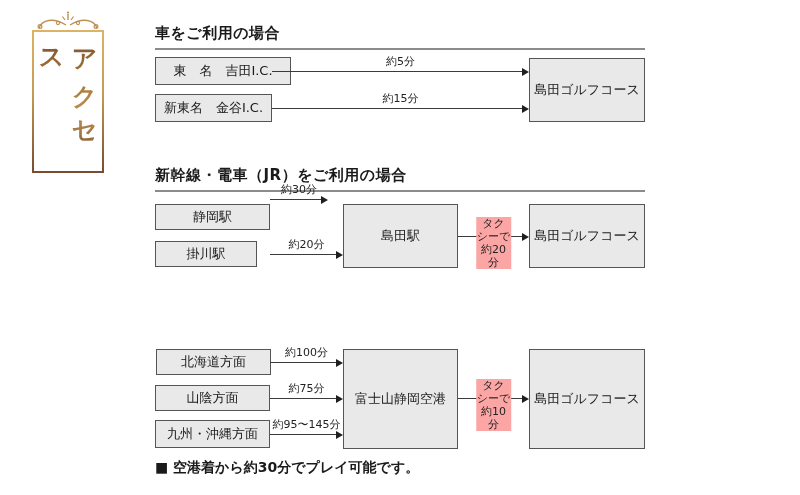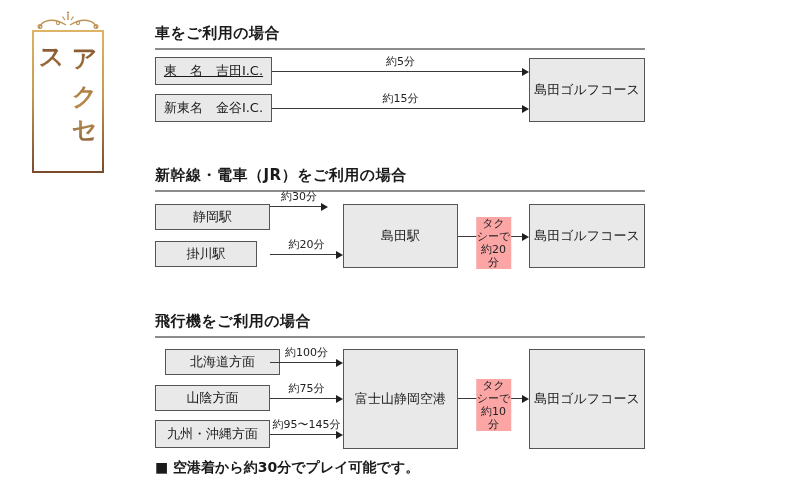--- a/index.html
+++ b/index.html
@@ -72,21 +72,21 @@
     </svg>
     <div class="banner-frame">
       <div class="banner-inner">
         <span class="banner-text">アクセス</span>
       </div>
     </div>
   </div>
 
   <div class="sec-title" style="top:24px;">車をご利用の場合</div>
 
-  <div class="node" style="left:155px;top:57px;width:117px;height:28px;text-decoration:underline;">東　名　吉田I.C.</div>
+  <div class="node" style="left:155px;top:57px;width:136px;height:28px;">東　名　吉田I.C.</div>
   <div class="node" style="left:155px;top:94px;width:117px;height:28px;">新東名　金谷I.C.</div>
   <div class="node" style="left:529px;top:58px;width:116px;height:64px;">島田ゴルフコース</div>
 
   <div class="arrow" style="left:272px;top:52px;width:257px;">
     <span class="alabel">約5分</span>
     <span class="aline"></span>
     <span class="ahead"></span>
   </div>
   <div class="arrow" style="left:272px;top:89px;width:257px;">
     <span class="alabel">約15分</span>
@@ -94,40 +94,39 @@
     <span class="ahead"></span>
   </div>
 
   <div class="sec-title" style="top:166px;">新幹線・電車（JR）をご利用の場合</div>
 
   <div class="node" style="left:155px;top:204px;width:115px;height:26px;">静岡駅</div>
   <div class="node" style="left:155px;top:241px;width:102px;height:26px;">掛川駅</div>
   <div class="node" style="left:343px;top:204px;width:115px;height:64px;text-align:center;">島田駅</div>
   <div class="node" style="left:529px;top:204px;width:116px;height:64px;">島田ゴルフコース</div>
 
-  <div class="arrow" style="left:270px;top:187px;width:58px;">
+  <div class="arrow" style="left:270px;top:180px;width:58px;">
     <span class="alabel">約30分</span>
     <span class="aline"></span>
     <span class="ahead"></span>
   </div>
   <div class="arrow" style="left:270px;top:235px;width:73px;">
     <span class="alabel">約20分</span>
     <span class="aline"></span>
     <span class="ahead"></span>
   </div>
   <div class="arrow twoline" style="left:458px;top:217px;width:71px;">
     <span class="alabel">タクシーで約20
 分</span>
     <span class="aline"></span>
     <span class="ahead"></span>
   </div>
 
-  <div class="sec-title" style="top:312px;">飛行機をご利用の場合</div>
 
-  <div class="node" style="left:165px;top:349px;width:115px;height:26px;">北海道方面</div>
+  <div class="node" style="left:156px;top:349px;width:115px;height:26px;">北海道方面</div>
   <div class="node" style="left:155px;top:385px;width:115px;height:26px;">山陰方面</div>
   <div class="node" style="left:155px;top:420px;width:115px;height:28px;">九州・沖縄方面</div>
   <div class="node" style="left:343px;top:349px;width:115px;height:100px;">富士山静岡空港</div>
   <div class="node" style="left:529px;top:349px;width:116px;height:100px;">島田ゴルフコース</div>
 
   <div class="arrow" style="left:270px;top:343px;width:73px;">
     <span class="alabel">約100分</span>
     <span class="aline"></span>
     <span class="ahead"></span>
   </div>

